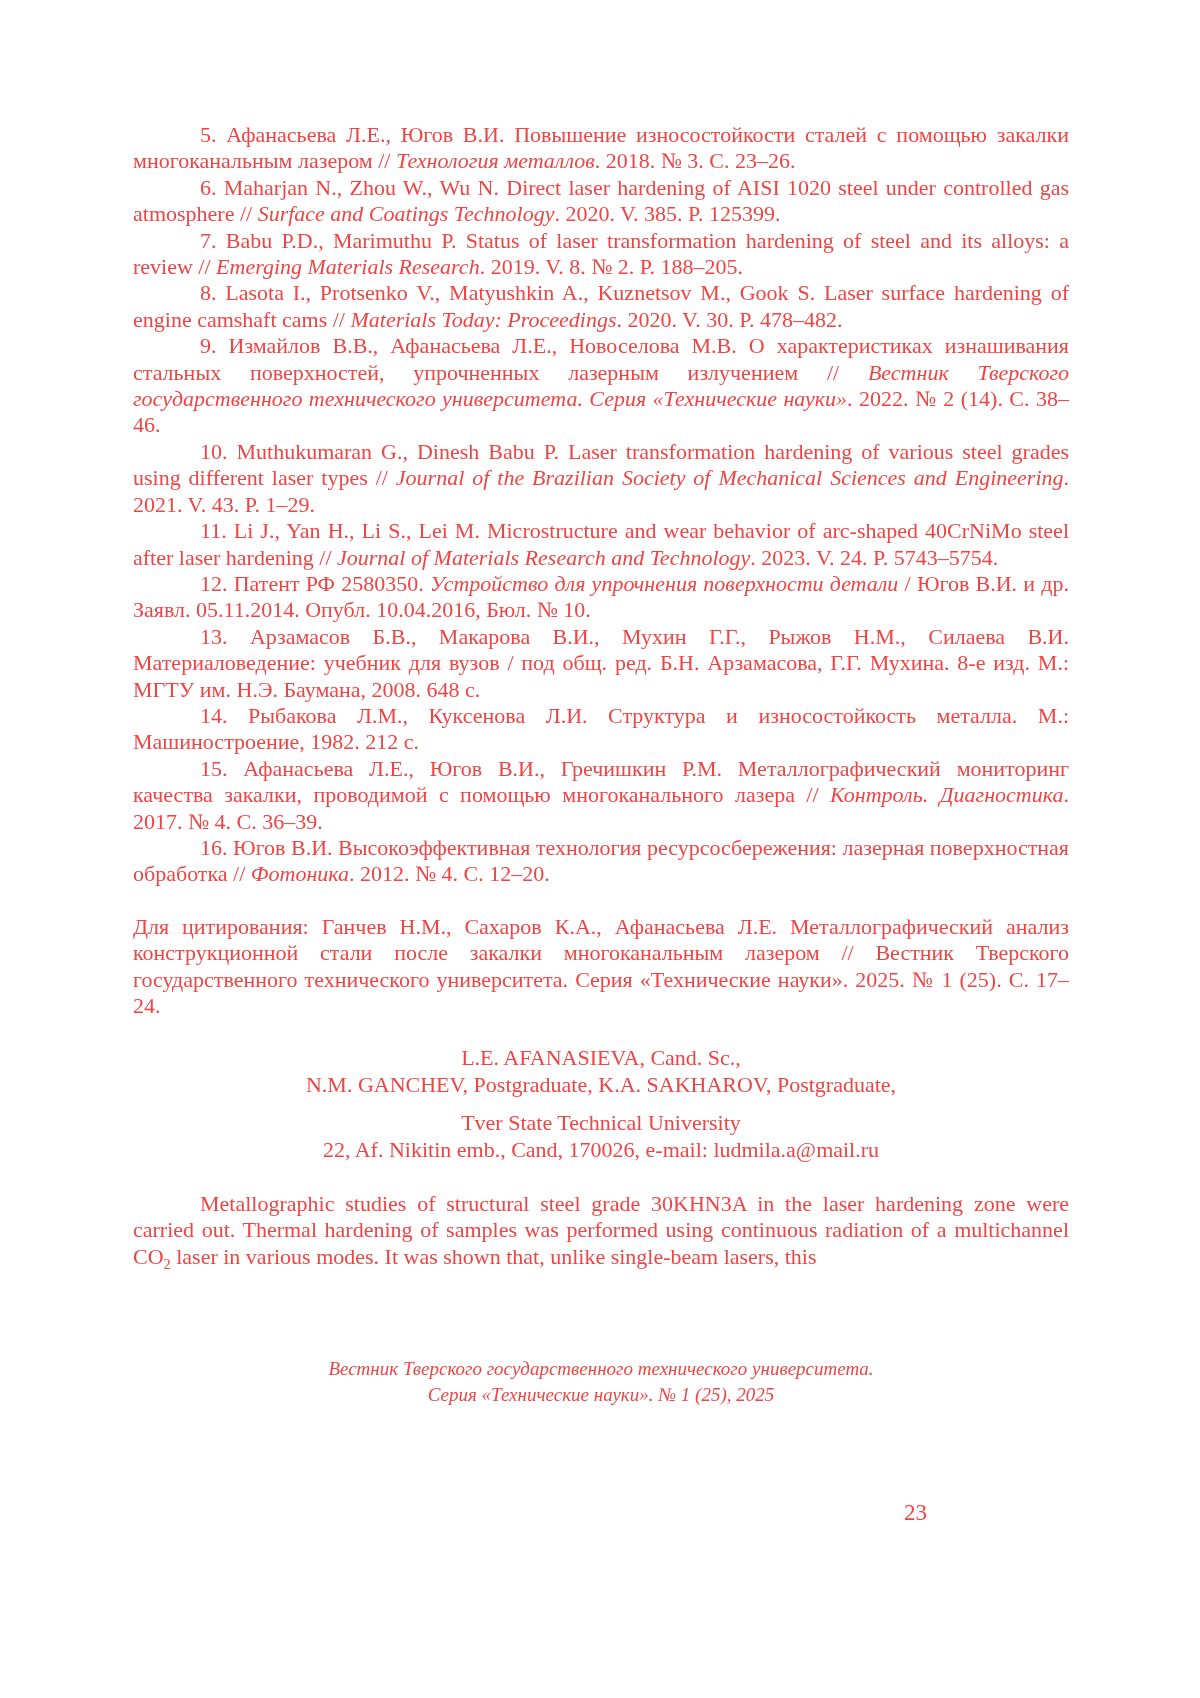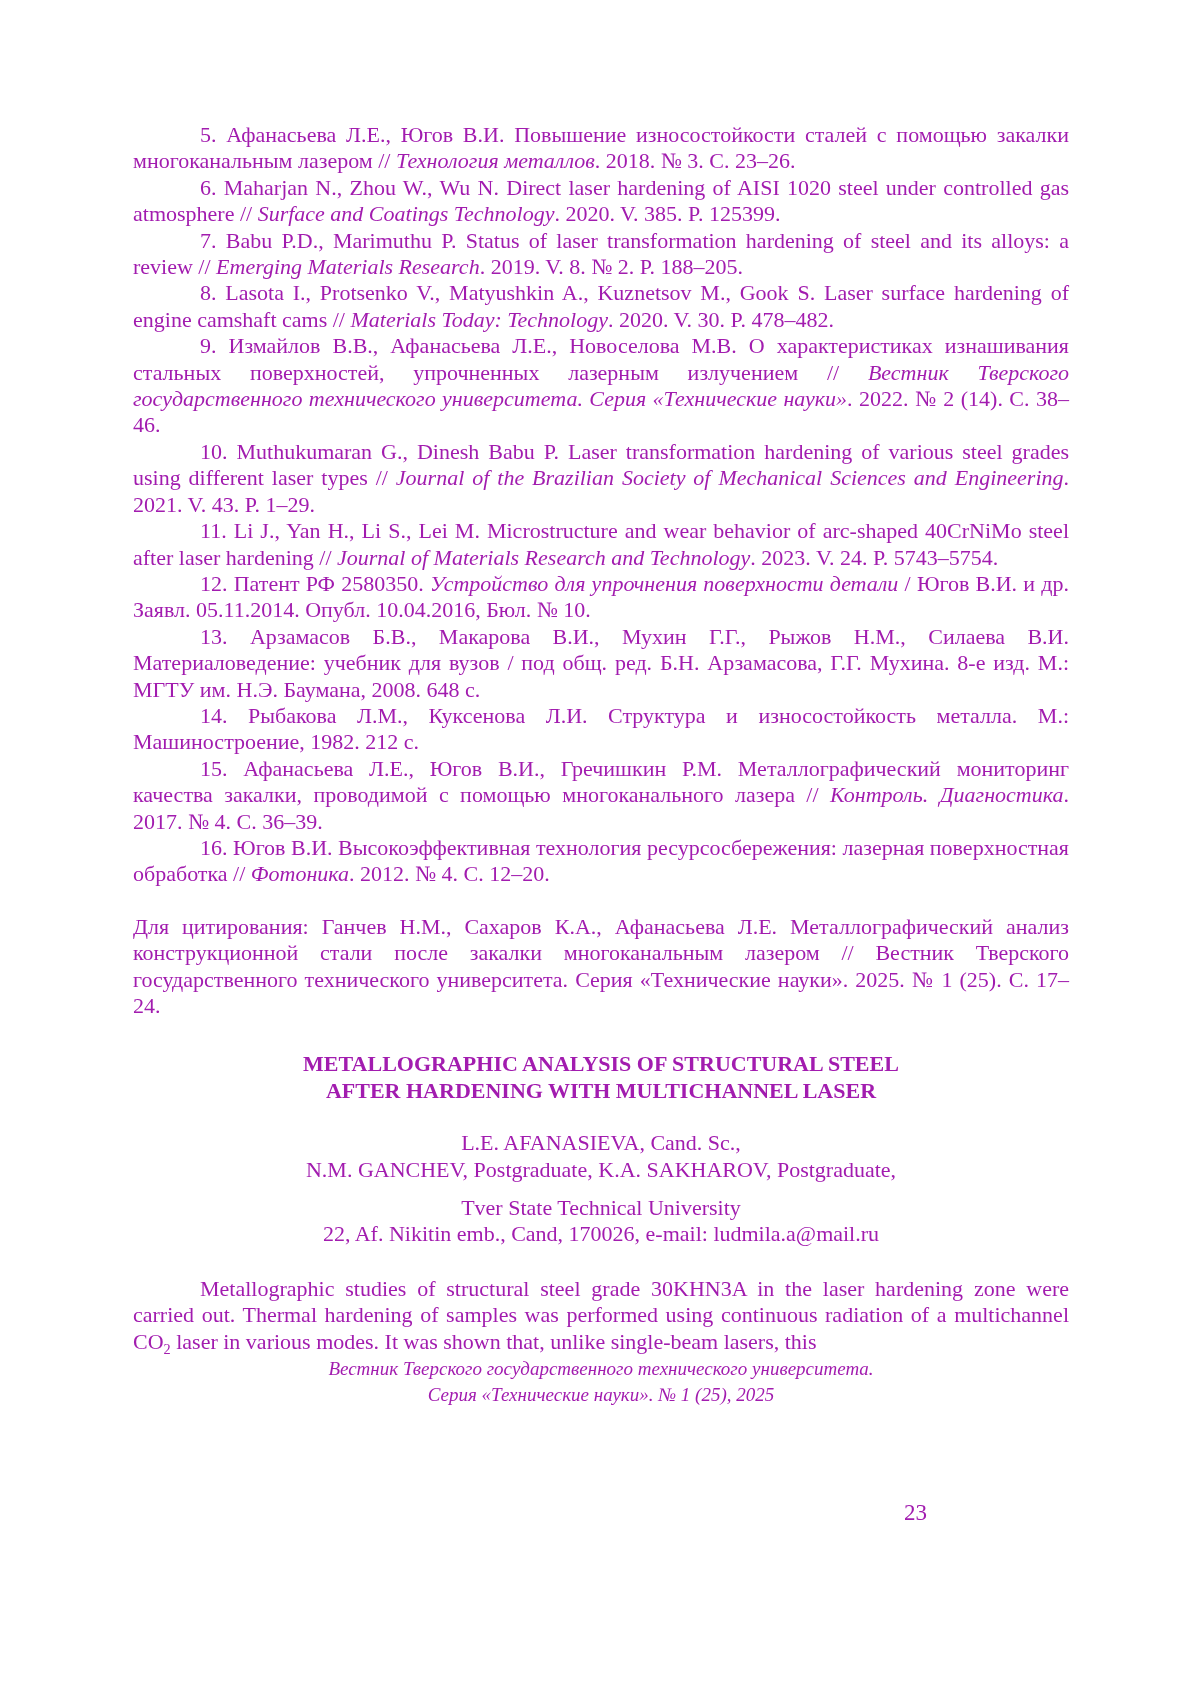--- a/index.html
+++ b/index.html
@@ -2,21 +2,21 @@
 <html><head>
 <meta charset="utf-8">
 <style>
   * { box-sizing: border-box; }
   html, body { margin: 0; padding: 0; background: #ffffff; }
   .page {
     position: relative;
     width: 1200px;
     height: 1698px;
     background: #ffffff;
-    color: #a21caf;
+    color: #ef4444;
     font-family: "Liberation Serif", "DejaVu Serif", serif;
     overflow: hidden;
   }
   .content {
     position: absolute;
     left: 133px;
     top: 122px;
     width: 936px;
   }
   .para {
@@ -67,37 +67,33 @@
 </head>
 <body>
 
 <div class="page">
   <div class="content">
 
     <div id="refs">
         <p class="para"><span>5. Афанасьева Л.Е., Югов В.И. Повышение износостойкости сталей с помощью закалки многоканальным лазером // </span><span class="it">Технология металлов</span><span>. 2018. № 3. С. 23–26.</span></p>
         <p class="para"><span>6. Maharjan N., Zhou W., Wu N. Direct laser hardening of AISI 1020 steel under controlled gas atmosphere // </span><span class="it">Surface and Coatings Technology</span><span>. 2020. V. 385. P. 125399.</span></p>
         <p class="para"><span>7. Babu P.D., Marimuthu P. Status of laser transformation hardening of steel and its alloys: a review // </span><span class="it">Emerging Materials Research</span><span>. 2019. V. 8. № 2. P. 188–205.</span></p>
-        <p class="para"><span>8. Lasota I., Protsenko V., Matyushkin A., Kuznetsov M., Gook S. Laser surface hardening of engine camshaft cams // </span><span class="it">Materials Today: Technology</span><span>. 2020. V. 30. P. 478–482.</span></p>
+        <p class="para"><span>8. Lasota I., Protsenko V., Matyushkin A., Kuznetsov M., Gook S. Laser surface hardening of engine camshaft cams // </span><span class="it">Materials Today: Proceedings</span><span>. 2020. V. 30. P. 478–482.</span></p>
         <p class="para"><span>9. Измайлов В.В., Афанасьева Л.Е., Новоселова М.В. О характеристиках изнашивания стальных поверхностей, упрочненных лазерным излучением // </span><span class="it">Вестник Тверского государственного технического университета. Серия «Технические науки»</span><span>. 2022. № 2 (14). С. 38–46.</span></p>
         <p class="para"><span>10. Muthukumaran G., Dinesh Babu P. Laser transformation hardening of various steel grades using different laser types // </span><span class="it">Journal of the Brazilian Society of Mechanical Sciences and Engineering</span><span>. 2021. V. 43. P. 1–29.</span></p>
         <p class="para"><span>11. Li J., Yan H., Li S., Lei M. Microstructure and wear behavior of arc-shaped 40CrNiMo steel after laser hardening // </span><span class="it">Journal of Materials Research and Technology</span><span>. 2023. V. 24. P. 5743–5754.</span></p>
         <p class="para"><span>12. Патент РФ 2580350. </span><span class="it">Устройство для упрочнения поверхности детали</span><span> / Югов В.И. и др. Заявл. 05.11.2014. Опубл. 10.04.2016, Бюл. № 10.</span></p>
         <p class="para"><span>13. Арзамасов Б.В., Макарова В.И., Мухин Г.Г., Рыжов Н.М., Силаева В.И. Материаловедение: учебник для вузов / под общ. ред. Б.Н. Арзамасова, Г.Г. Мухина. 8-е изд. М.: МГТУ им. Н.Э. Баумана, 2008. 648 с.</span></p>
         <p class="para"><span>14. Рыбакова Л.М., Куксенова Л.И. Структура и износостойкость металла. М.: Машиностроение, 1982. 212 с.</span></p>
         <p class="para"><span>15. Афанасьева Л.Е., Югов В.И., Гречишкин Р.М. Металлографический мониторинг качества закалки, проводимой с помощью многоканального лазера // </span><span class="it">Контроль. Диагностика</span><span>. 2017. № 4. С. 36–39.</span></p>
         <p class="para"><span>16. Югов В.И. Высокоэффективная технология ресурсосбережения: лазерная поверхностная обработка // </span><span class="it">Фотоника</span><span>. 2012. № 4. С. 12–20.</span></p>
       </div>
 
     <p class="para citation"><span class="bd">Для цитирования: </span><span>Ганчев Н.М., Сахаров К.А., Афанасьева Л.Е. Металлографический анализ конструкционной стали после закалки многоканальным лазером // Вестник Тверского государственного технического университета. Серия «Технические науки». 2025. № 1 (25). С. 17–24.</span></p>
 
-    <div class="center-block en-title">
-        <div>METALLOGRAPHIC ANALYSIS OF STRUCTURAL STEEL</div>
-        <div>AFTER HARDENING WITH MULTICHANNEL LASER</div>
-      </div>
 
     <div class="center-block en-authors">
         <div>L.E. AFANASIEVA, Cand. Sc.,</div>
         <div>N.M. GANCHEV, Postgraduate, K.A. SAKHAROV, Postgraduate,</div>
       </div>
 
     <div class="center-block en-affiliation">
         <div>Tver State Technical University</div>
         <div>22, Af. Nikitin emb., Cand, 170026, e-mail: ludmila.a@mail.ru</div>
       </div>

